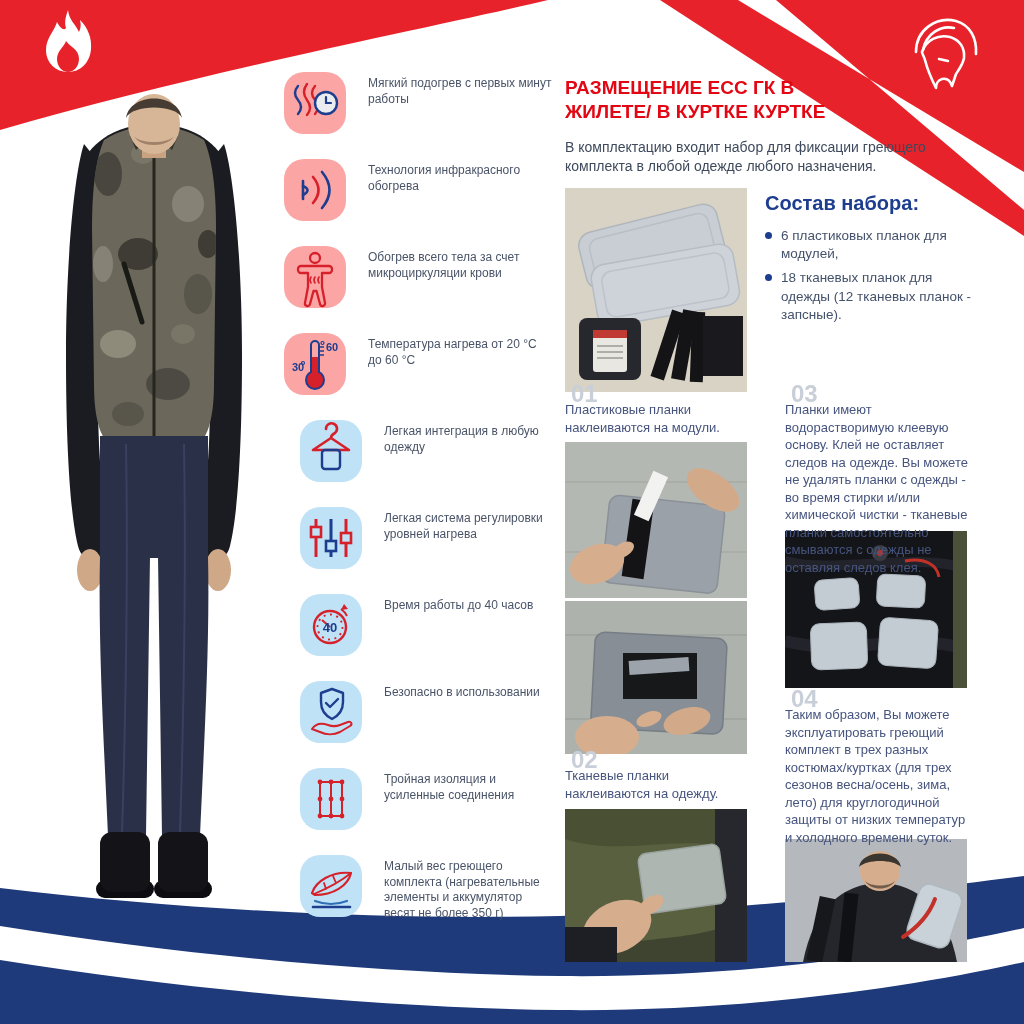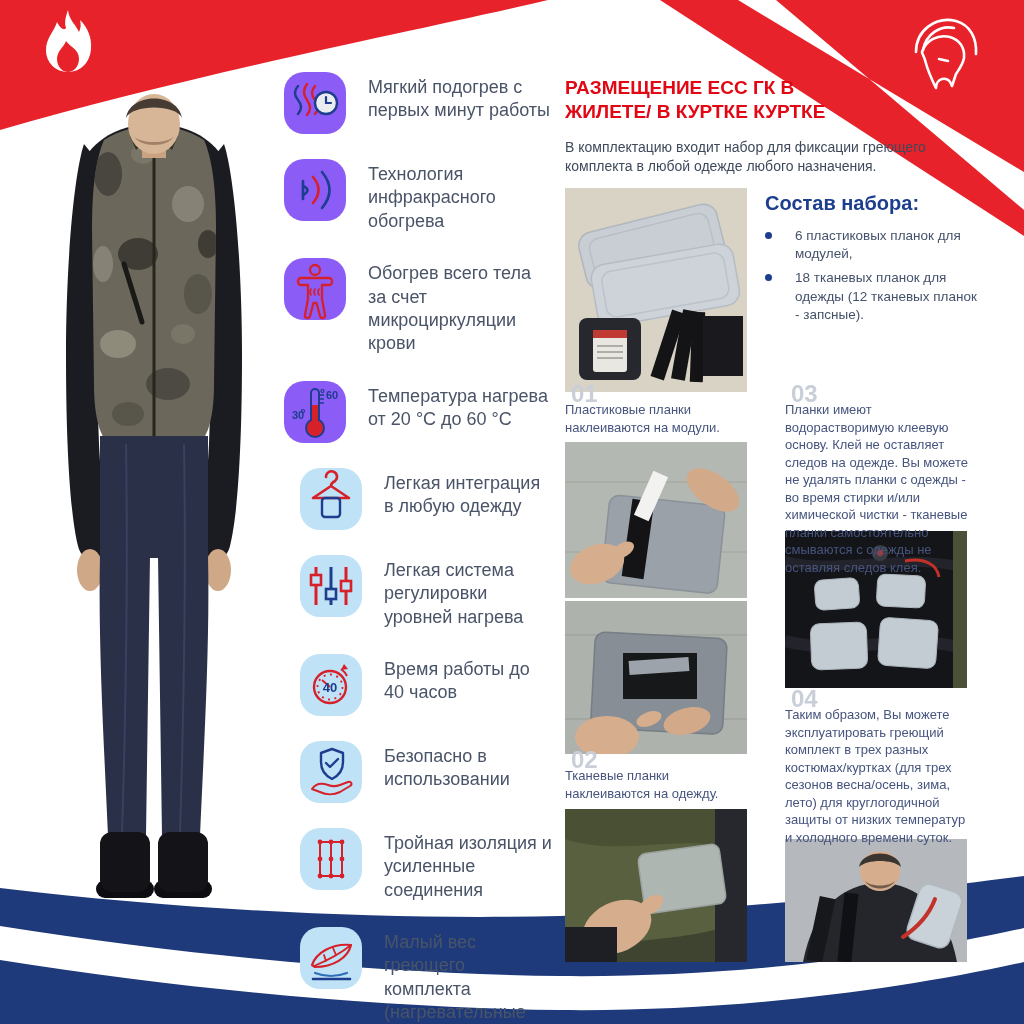--- a/index.html
+++ b/index.html
@@ -14,32 +14,32 @@
   .wave{left:0;top:850px;z-index:1;}
 
   
   .man{left:38px;top:84px;z-index:2;}
 
   
   .features{left:284px;top:72px;width:268px;display:flex;flex-direction:column;gap:25px;z-index:4;}
   .feat{display:flex;gap:22px;align-items:flex-start;}
   .fic{width:62px;height:62px;border-radius:20px;flex:0 0 62px;display:flex;
        align-items:center;justify-content:center;}
-  .fic.gray{background:#8b5cf6;}
+  .fic.gray{background:#fca5a5;}
   .fic.blue{background:#bfe2f7;margin-left:16px;}
-  .ftx{font-size:18px;line-height:1.3;color:#4a5468;padding-top:4px;}
+  .ftx{font-size:12px;line-height:1.3;color:#4a5468;padding-top:4px;}
 
   
   .title{left:565px;top:76px;width:290px;font-size:19px;line-height:1.28;font-weight:bold;
          color:#e30613;z-index:4;}
   .intro{left:565px;top:138px;width:380px;font-size:14px;line-height:1.35;color:#3e4a5c;z-index:4;}
   .kit-photo{left:565px;top:188px;z-index:4;}
   .kit-info{left:765px;top:192px;width:252px;z-index:4;}
   .kit-head{font-size:20px;font-weight:bold;color:#1d3e8f;margin-bottom:12px;}
-  .kit-item{display:flex;gap:23px;font-size:13.5px;line-height:1.35;color:#44526b;margin-bottom:6px;width:220px;}
+  .kit-item{display:flex;gap:9px;font-size:13.5px;line-height:1.35;color:#44526b;margin-bottom:6px;width:220px;}
   .dot{width:7px;height:7px;border-radius:50%;background:#1d3e8f;margin-top:5px;flex:0 0 7px;}
 
   .step{z-index:4;}
   .stepnum{position:absolute;top:-4px;left:6px;font-size:24px;font-weight:800;line-height:1;
            color:#c9cfd8;z-index:0;}
   .steptext{position:relative;z-index:1;margin-top:15px;font-size:13px;line-height:1.35;color:#46547e;}
   .photo{z-index:2;}
 </style>
 </head>
 <body>

